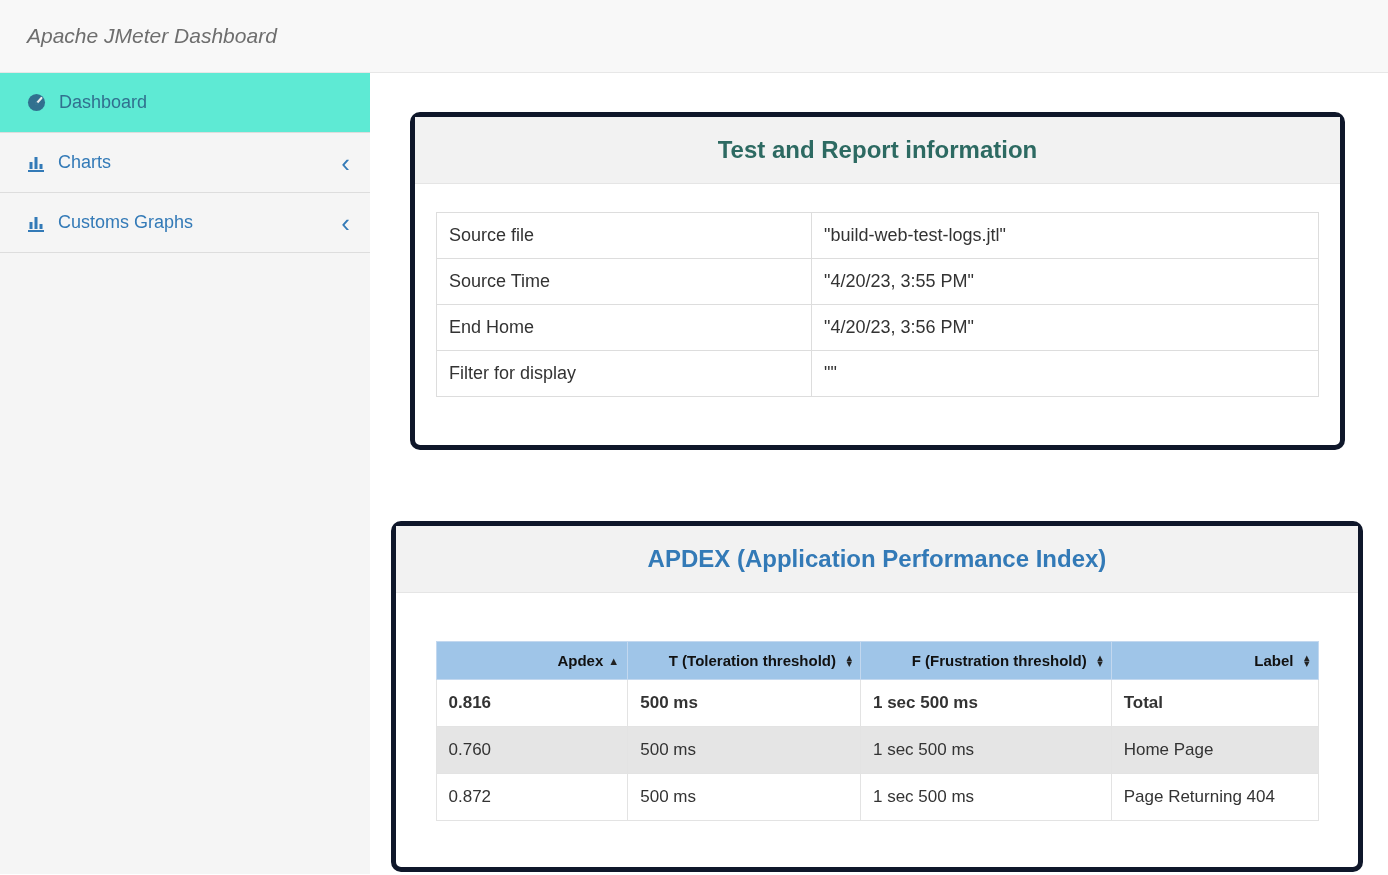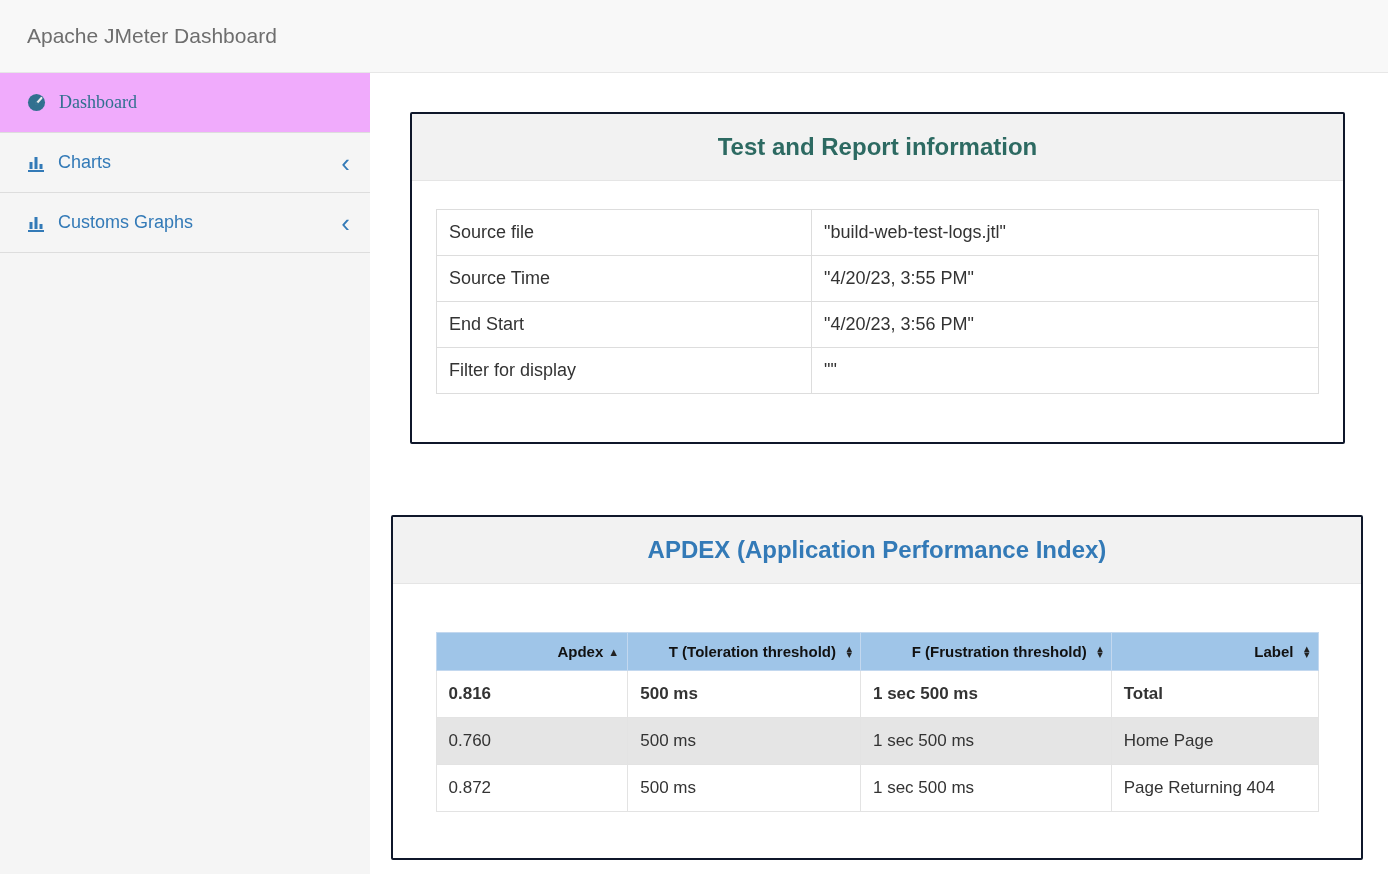--- a/index.html
+++ b/index.html
@@ -6,38 +6,38 @@
   body {
     width: 1388px; height: 875px;
     font-family: "Liberation Sans", "DejaVu Sans", sans-serif;
     color: #333; background: #fff; overflow: hidden;
   }
   
   .navbar {
     height: 73px; background: #f8f8f8; border-bottom: 1px solid #e7e7e7;
     display: flex; align-items: center; padding: 0 27px; box-sizing: border-box;
   }
-  .brand { font-size: 21px; color: #6e6e6e; }
+  .brand { font-size: 21px; color: #6e6e6e; font-style: italic; }
 
   
   .layout { display: flex; height: 801px; }
   .sidebar { width: 370px; flex-shrink: 0; background: #f5f5f5; }
   .side-item {
     height: 60px; display: flex; align-items: center; gap: 13px;
     padding: 0 20px 0 27px; font-size: 18px; color: #337ab7;
     border-bottom: 1px solid #ddd; cursor: pointer; box-sizing: border-box;
   }
-  .side-item.active { background: #f0abfc; color: #31708f; font-family: Liberation Serif, serif; }
+  .side-item.active { background: #5eead4; color: #31708f; }
   .side-item .icon { display: flex; align-items: center; }
   .chevron { margin-left: auto; font-size: 26px; line-height: 1; color: #337ab7; }
 
   main { flex: 1; padding: 39px 25px 0 21px; box-sizing: border-box; }
 
   
-  .panel { border: 2px solid #0f172a; background: #fff; border-radius: 2px; }
+  .panel { border: 5px solid #0f172a; background: #fff; border-radius: 10px; }
   .panel-info { margin: 0 18px 0 19px; }
   .panel-apdex { margin-top: 71px; }
   .panel-heading {
     background: #f2f2f2; height: 66px; display: flex; align-items: center;
     justify-content: center; border-bottom: 1px solid #e5e5e5;
   }
   h2 { margin: 0; font-size: 24px; font-weight: bold; }
   .info-title  { color: #2d6a62; }
   .apdex-title { color: #337ab7; }
 
@@ -125,21 +125,21 @@
           <tbody>
             <tr>
               <td class="lbl">Source file</td>
               <td class="val">"build-web-test-logs.jtl"</td>
             </tr>
             <tr>
               <td class="lbl">Source Time</td>
               <td class="val">"4/20/23, 3:55 PM"</td>
             </tr>
             <tr>
-              <td class="lbl">End Start</td>
+              <td class="lbl">End Home</td>
               <td class="val">"4/20/23, 3:56 PM"</td>
             </tr>
             <tr>
               <td class="lbl">Filter for display</td>
               <td class="val">""</td>
             </tr>
           </tbody>
         </table>
       </div>
     </section>

